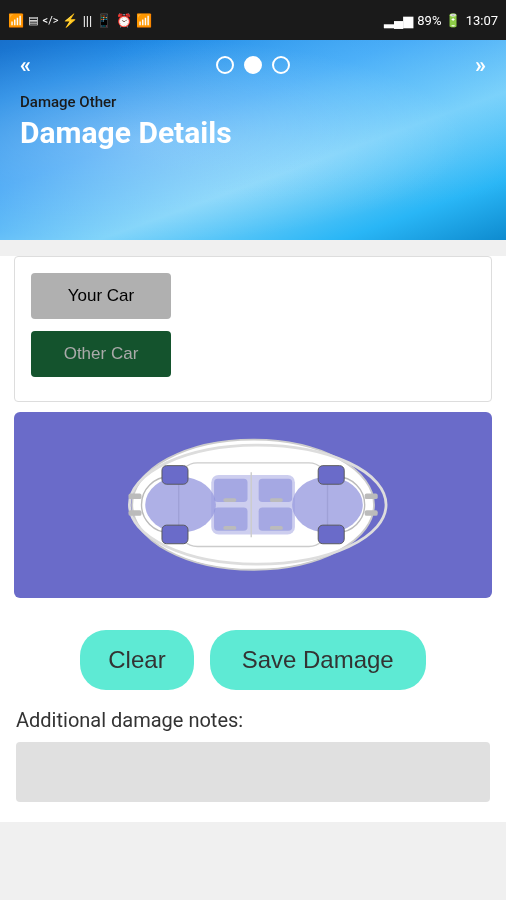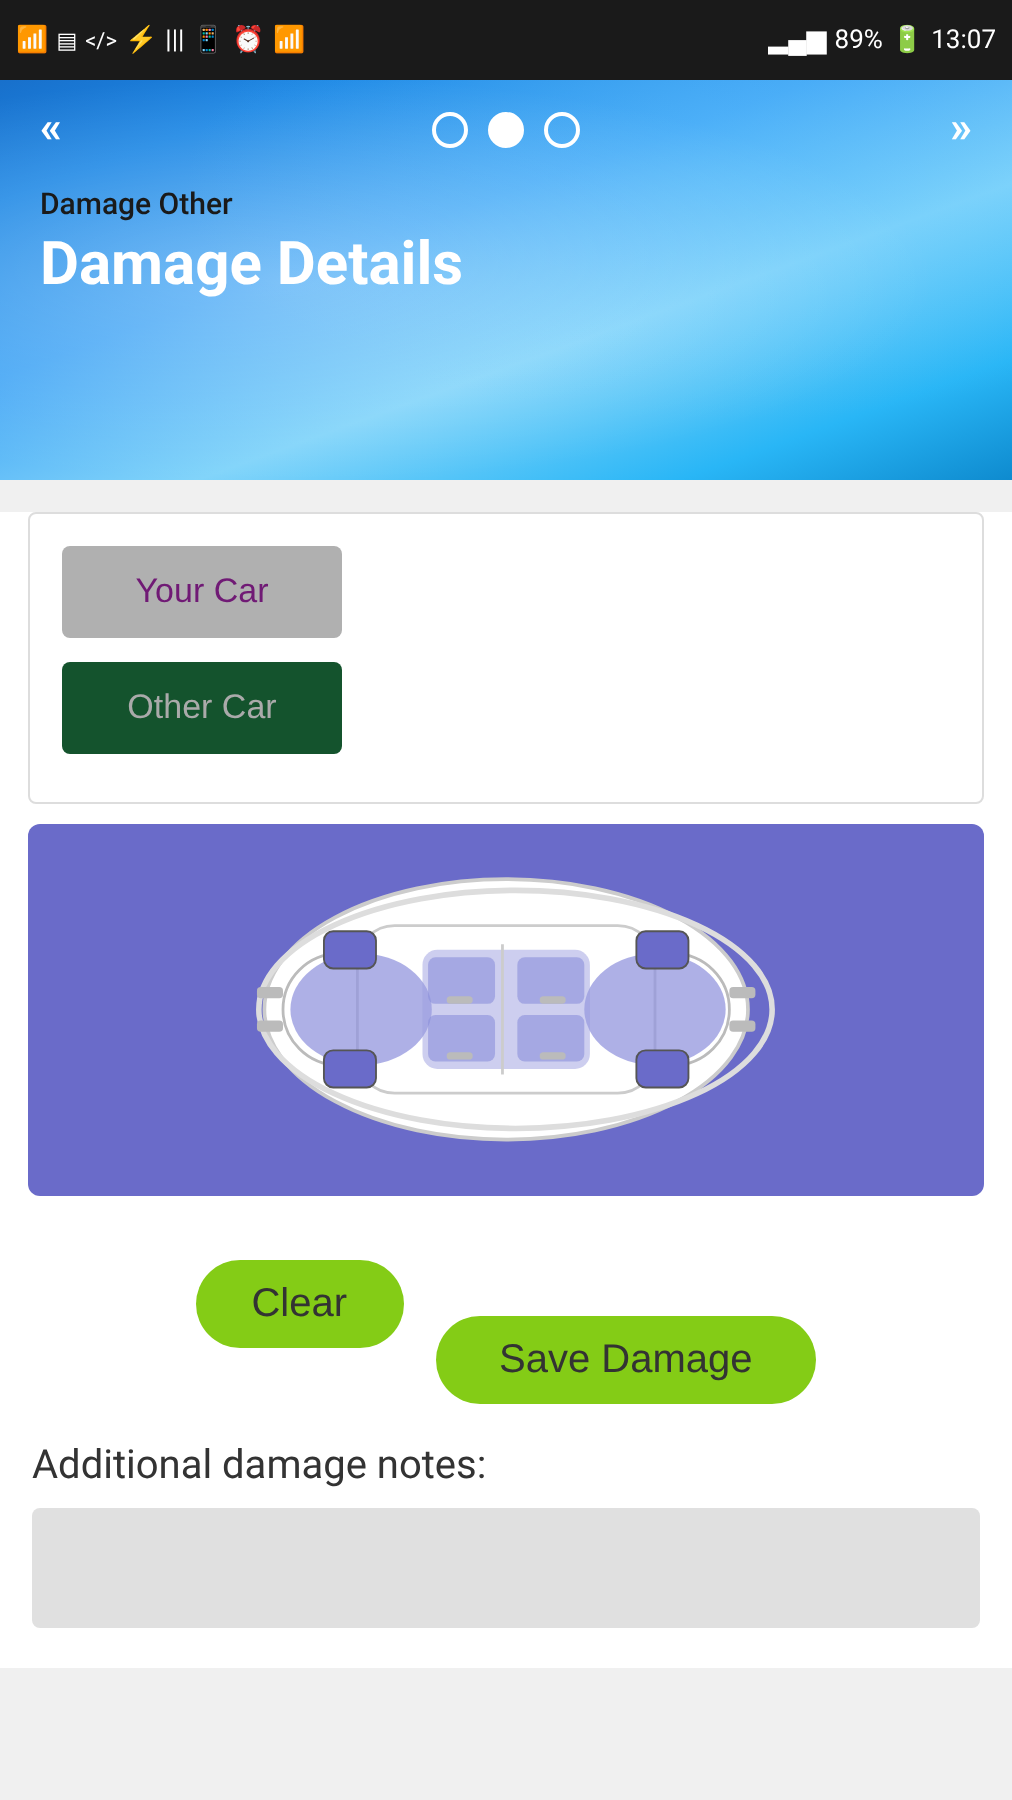--- a/index.html
+++ b/index.html
@@ -142,21 +142,21 @@
       height: 46px;
       border: none;
       border-radius: 4px;
       font-size: 17px;
       cursor: pointer;
       text-align: center;
     }
 
     .car-btn.active {
       background: #b0b0b0;
-      color: #701a75;
+      color: #000000;
     }
 
     .car-btn.inactive {
       background: #14532d;
       color: #aaa;
     }
 
     .take-picture-area {
       display: flex;
       flex-direction: column;
@@ -205,33 +205,32 @@
 
     
     .action-buttons {
       display: flex;
       justify-content: center;
       gap: 16px;
       padding: 18px 14px;
     }
 
     .action-btn {
-      height: 44px;
+      height: 60px;
       padding: 0 28px;
       border-radius: 26px;
       border: none;
-      background: #84cc16;
+      background: #5eead4;
       color: #333;
-      font-size: 20px;
+      font-size: 24px;
       cursor: pointer;
     }
 
     .action-btn.save {
       padding: 0 32px;
-      margin-top: 28px;
     }
 
     
     .additional-notes {
       padding: 0 16px 16px;
     }
 
     .notes-label {
       font-size: 20px;
       color: #333;

